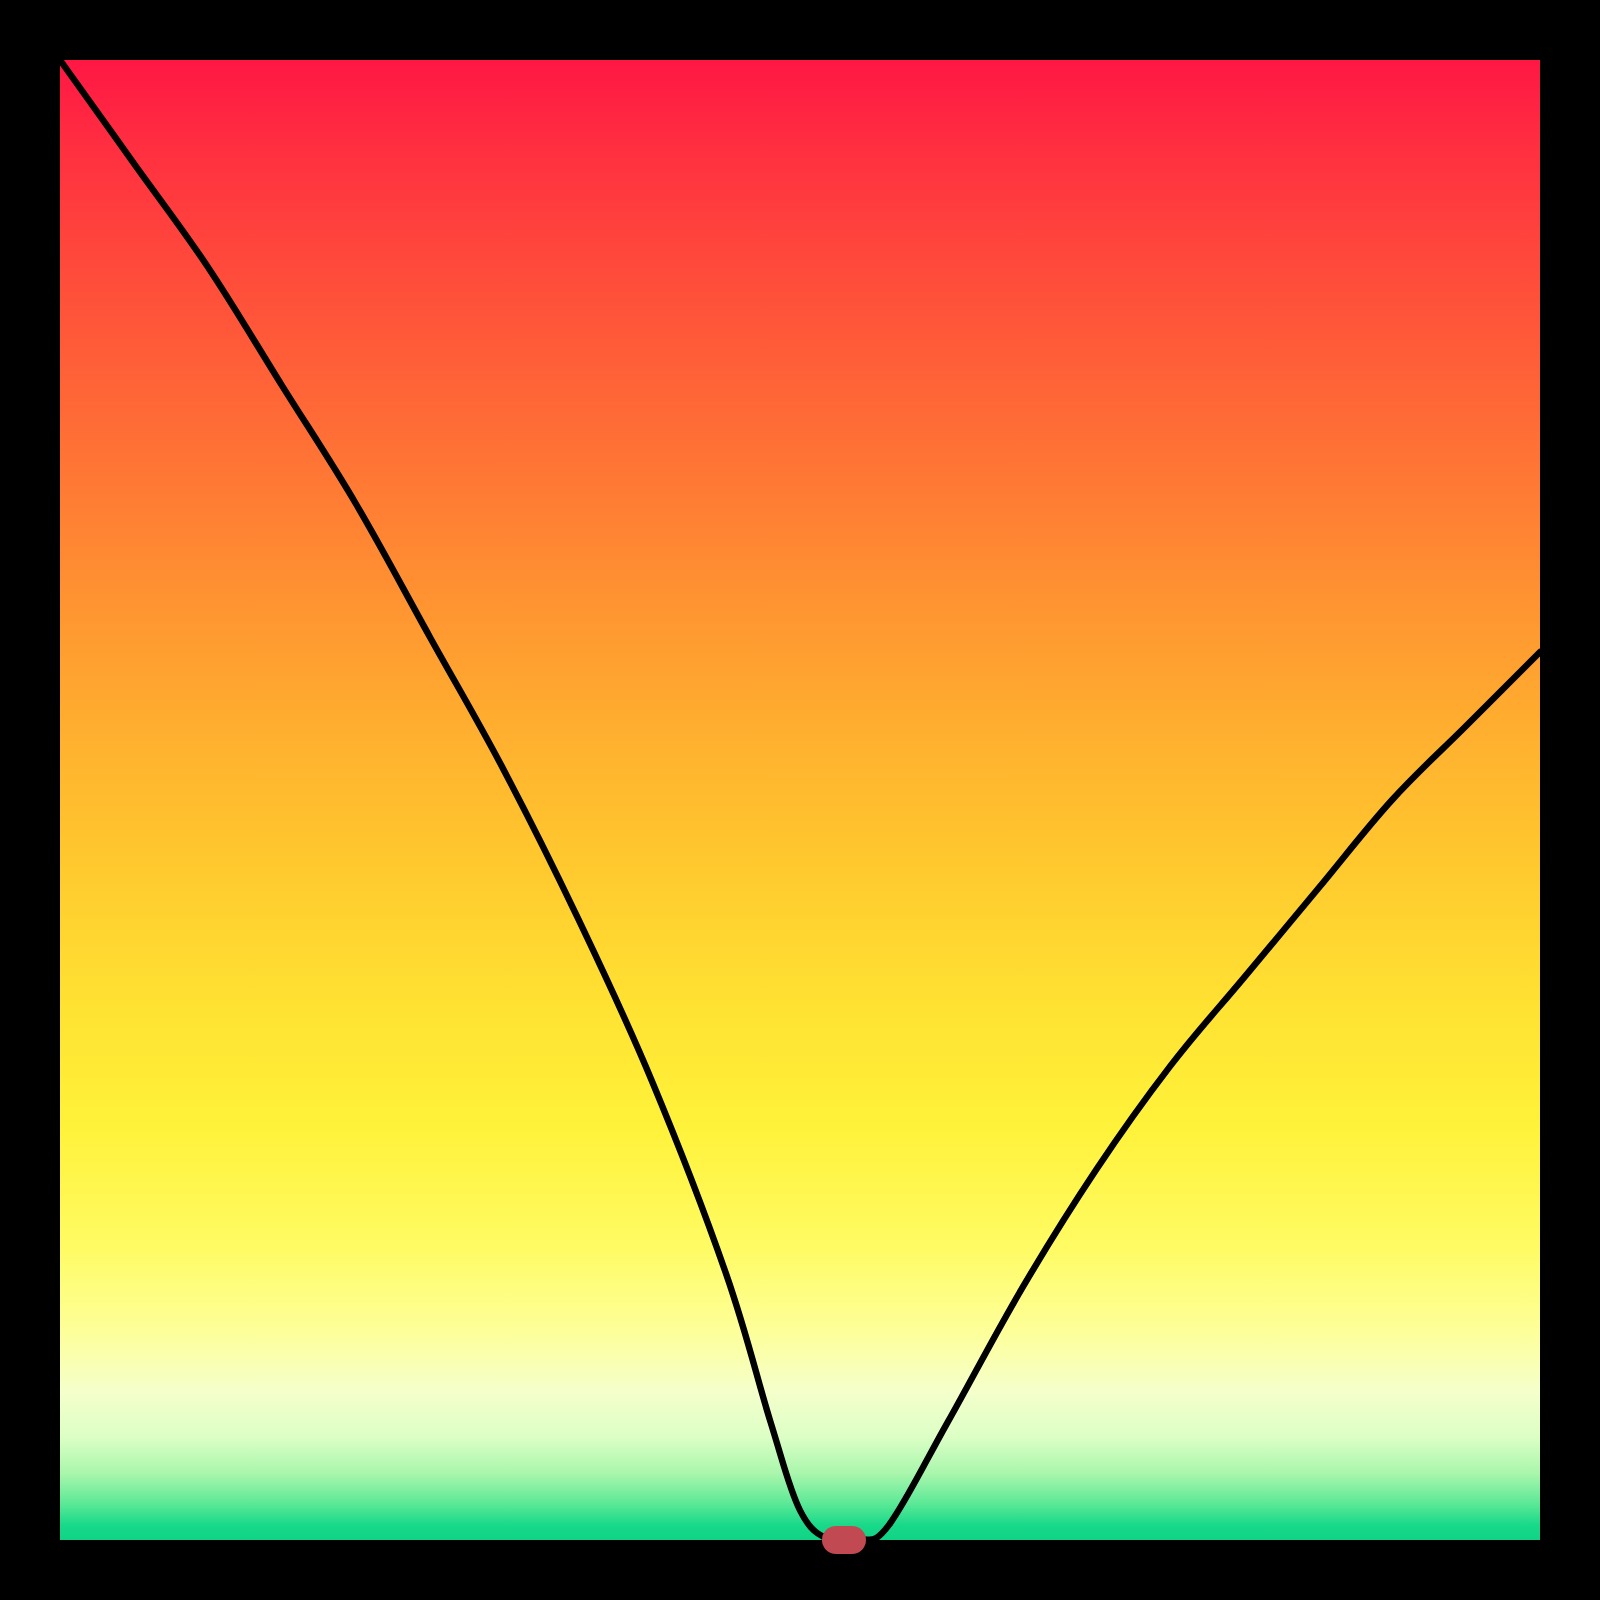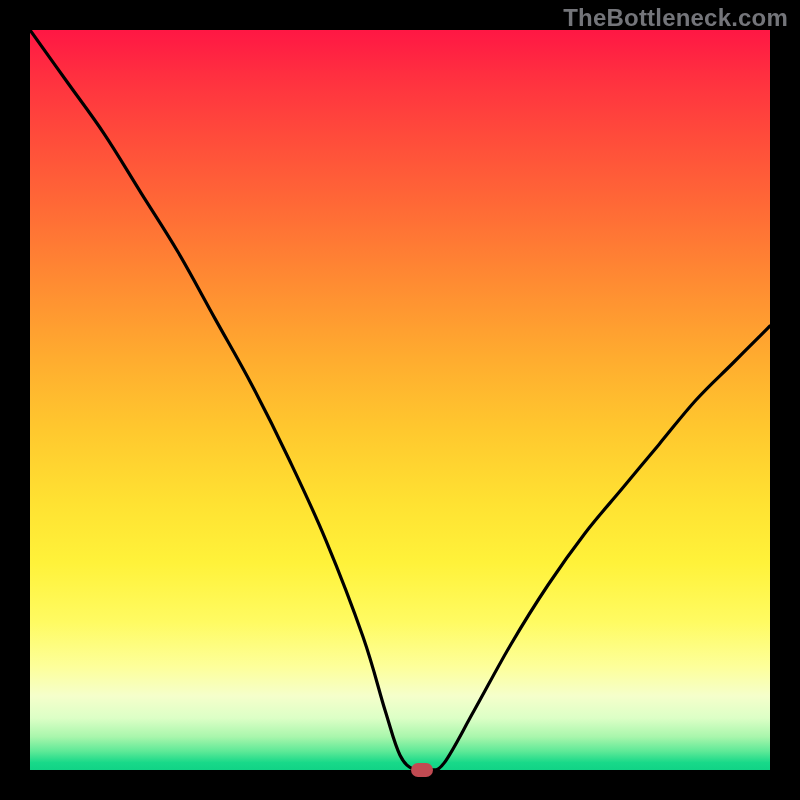--- a/index.html
+++ b/index.html
@@ -64,21 +64,20 @@
     background: #c14a52;
     border-radius: 7px;
     z-index: 3;
     transform: translate(-50%, -50%);
   }
 </style>
 </head>
 <body>
 
 <div class="frame">
-  <div class="watermark">TheBottleneck.com</div>
 
   <div class="plot">
     <div class="gradient"></div>
 
     <svg class="curve-layer" viewBox="0 0 740 740" preserveAspectRatio="none">
       <path fill="none" stroke="#000000" stroke-width="3.2" stroke-linejoin="round" stroke-linecap="round" d="M 0.00 0.00 C 6.66 9.32, 23.68 33.15, 37.00 51.80 C 50.32 70.45, 60.68 83.62, 74.00 103.60 C 87.32 123.58, 97.68 141.49, 111.00 162.80 C 124.32 184.11, 134.68 199.36, 148.00 222.00 C 161.32 244.64, 171.68 264.62, 185.00 288.60 C 198.32 312.58, 208.68 329.89, 222.00 355.20 C 235.32 380.51, 245.68 401.23, 259.00 429.20 C 272.32 457.17, 282.68 478.63, 296.00 510.60 C 309.32 542.57, 322.34 576.16, 333.00 606.80 C 343.66 637.44, 348.54 659.49, 355.20 680.80 C 361.86 702.11, 364.67 714.54, 370.00 725.20 C 375.33 735.86, 379.47 737.34, 384.80 740.00 C 390.13 742.66, 394.27 741.33, 399.60 740.00 C 404.93 738.67, 406.41 743.26, 414.40 732.60 C 422.39 721.94, 432.01 702.11, 444.00 680.80 C 455.99 659.49, 467.68 636.84, 481.00 614.20 C 494.32 591.56, 504.68 574.98, 518.00 555.00 C 531.32 535.02, 541.68 520.52, 555.00 503.20 C 568.32 485.88, 578.68 474.78, 592.00 458.80 C 605.32 442.82, 615.68 430.38, 629.00 414.40 C 642.32 398.42, 652.68 384.65, 666.00 370.00 C 679.32 355.35, 689.68 346.32, 703.00 333.00 C 716.32 319.68, 733.34 302.66, 740.00 296.00"></path>
     </svg>
 
     <div class="marker" style="left: 392.2px; top: 740px; background: rgb(193, 74, 82);"></div>
   </div>

